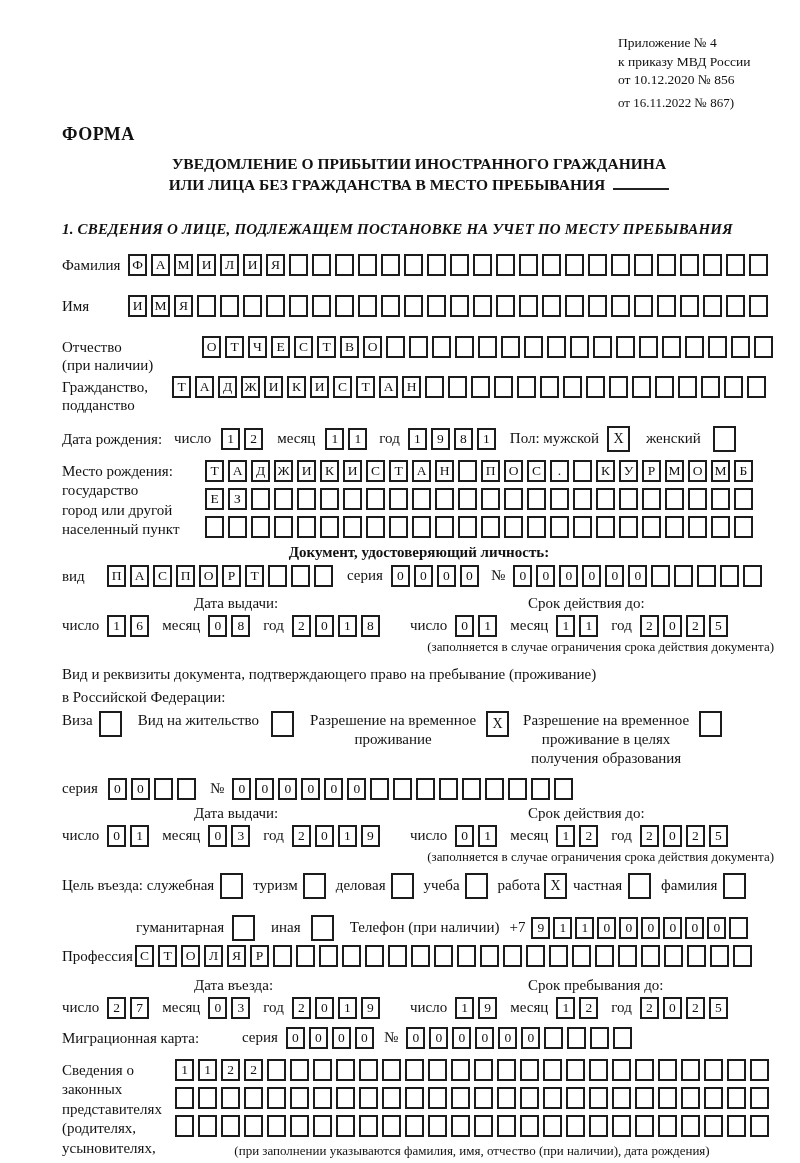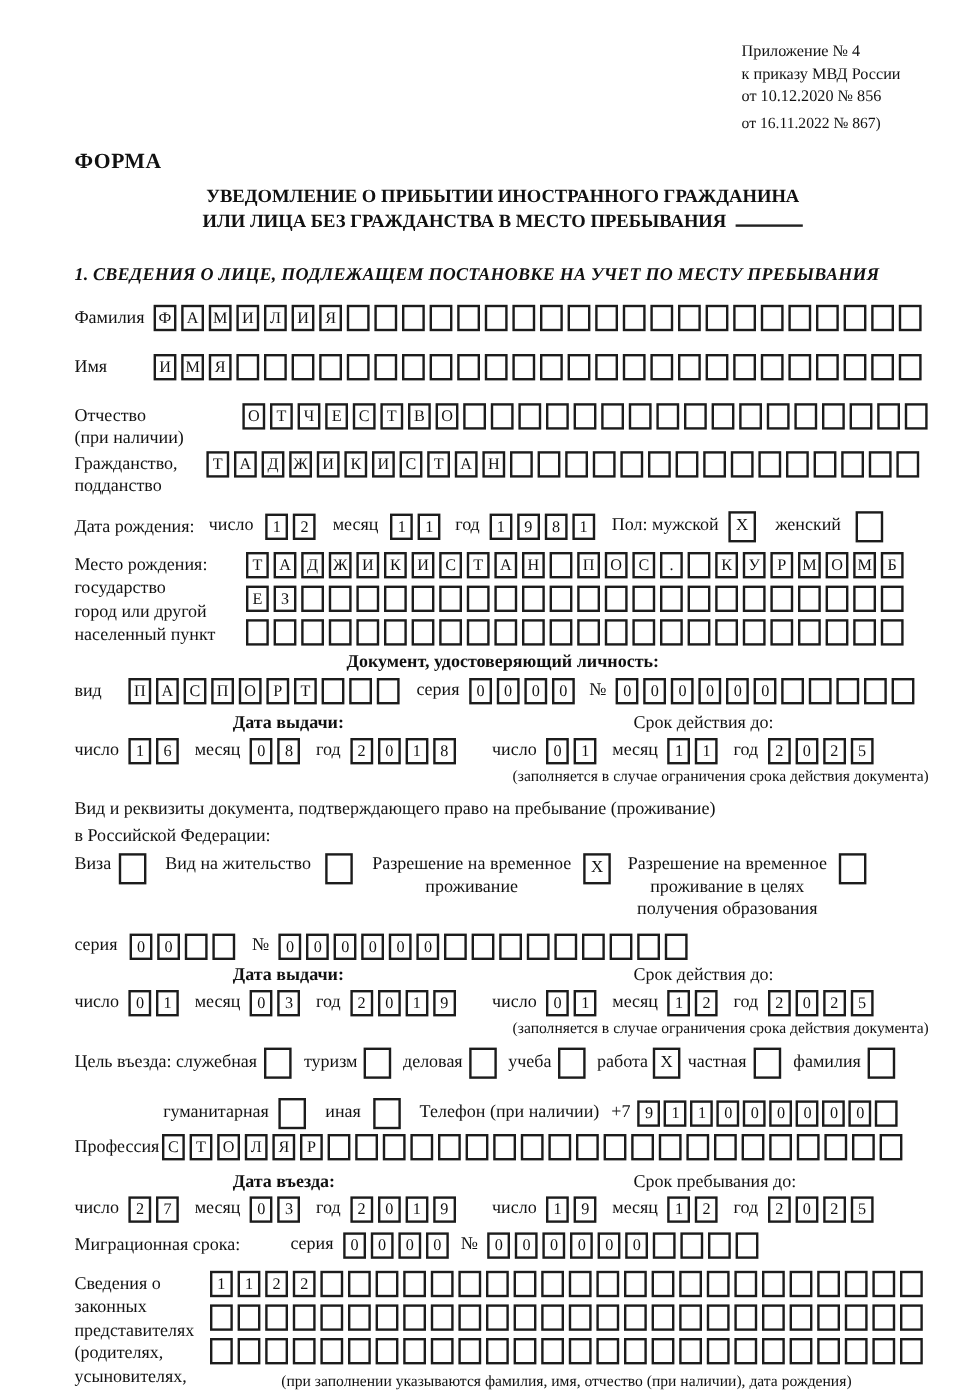--- a/index.html
+++ b/index.html
@@ -45,21 +45,21 @@
   .ml10{margin-left:10px}.ml12{margin-left:12px}.ml14{margin-left:14px}.ml16{margin-left:16px}.ml28{margin-left:28px}.mr6{margin-right:6px}.mr8{margin-right:8px}.mr10{margin-right:10px}.mr12{margin-right:12px}
 
   .stack { display:flex; flex-direction:column; gap:6px; }
 
   .center-head { text-align:center; font-weight:bold; font-size:15px; margin:2px 0 4px 0; }
 
   .dates { display:flex; margin-bottom:0; }
   .dcol.c1 { width:348px; flex:none; }
   .dcol.c2 { flex:1; }
   .dhdr { font-size:15px; height:18px; }
-  .c1 .dhdr { padding-left:132px;font-weight:bold; }
+  .c1 .dhdr { padding-left:132px; }
   .c2 .dhdr { padding-left:118px; }
   .dline { display:flex; align-items:center; margin-top:2px; }
   .dlbl { flex:none; margin-right:8px; }
   .dlbl.g { margin-left:13px; }
   .note { font-size:13px; text-align:right; margin:2px 2px 8px 0; }
 
   .para { line-height:23px; margin-bottom:2px; }
   .permits { margin-bottom:10px; }
   .perm-ml { text-align:center; line-height:19px; flex:none; }
   .rep-note { font-size:13px; text-align:center; margin-top:6px; }
@@ -667,21 +667,21 @@
               <span class="cell">2</span>
               <span class="cell">0</span>
               <span class="cell">2</span>
               <span class="cell">5</span>
             </span>
         </div>
       </div>
     </div>
 
     <div class="row" style="align-items:center;margin-bottom:10px">
-      <div class="lbl w152" style="padding-top:0">Миграционная срока:</div>
+      <div class="lbl w152" style="padding-top:0">Миграционная карта:</div>
       <span class="ml28 mr8">серия</span>
       <span class="cells">
           <span class="cell">0</span>
           <span class="cell">0</span>
           <span class="cell">0</span>
           <span class="cell">0</span>
         </span>
       <span class="ml10 mr8">№</span>
       <span class="cells">
           <span class="cell">0</span>

